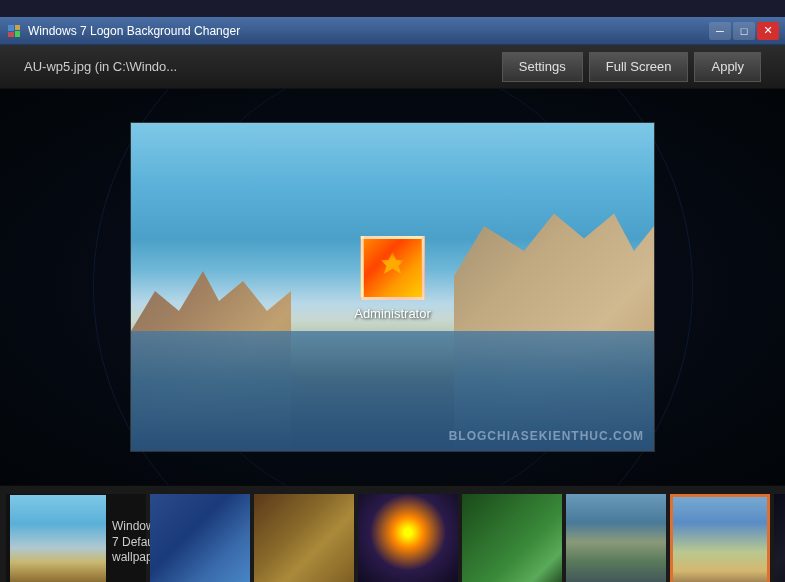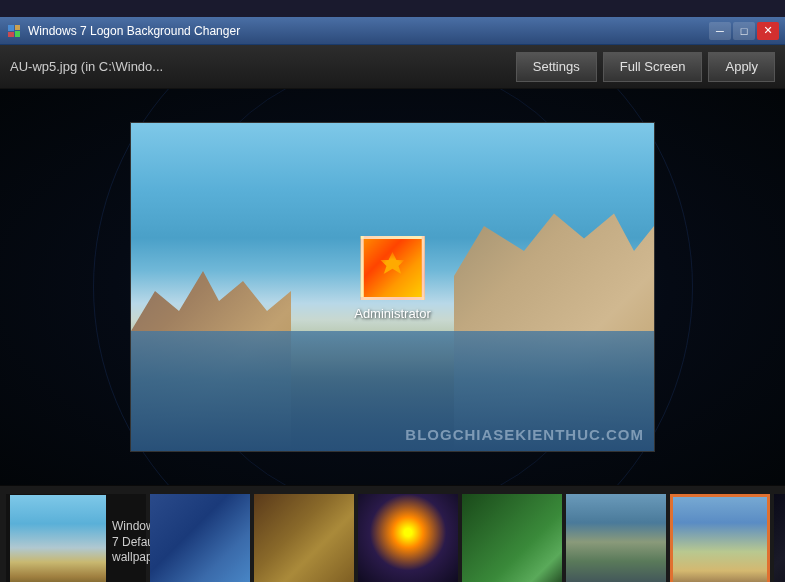--- a/index.html
+++ b/index.html
@@ -57,21 +57,21 @@
     .title-btn.close { background: #d32f2f; }
     .title-btn.minimize { background: rgba(255,255,255,0.15); }
     .title-btn.maximize { background: rgba(255,255,255,0.15); }
 
     
     .toolbar {
       height: 44px;
       background: linear-gradient(to bottom, #2d2d2d, #1a1a1a);
       display: flex;
       align-items: center;
-      padding: 0 10px;
+      padding: 0 24px;
       gap: 0;
       border-bottom: 1px solid #111;
       justify-content: center;
     }
     .file-label {
       color: #cccccc;
       font-size: 13px;
       flex: 1;
       white-space: nowrap;
       overflow: hidden;
@@ -231,21 +231,21 @@
         rgba(40,80,120,1) 100%
       );
     }
 
     
     .watermark {
       position: absolute;
       bottom: 8px;
       right: 10px;
       color: rgba(180,200,220,0.6);
-      font-size: 15px;
+      font-size: 12px;
       font-weight: bold;
       letter-spacing: 1px;
       z-index: 20;
       margin-top: 25px;
     }
 
     
     .user-area {
       position: absolute;
       top: 50%;

